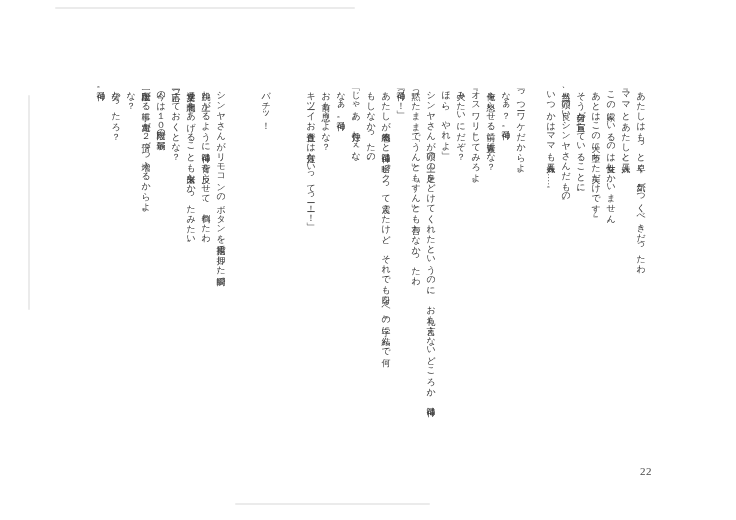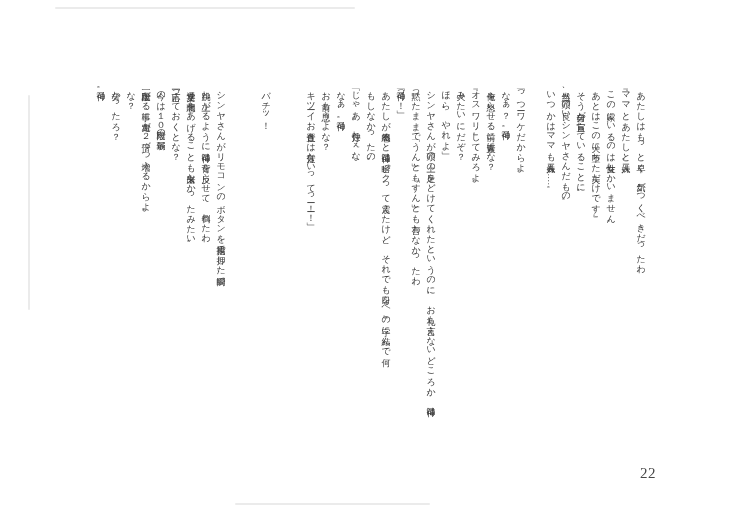--- a/index.html
+++ b/index.html
@@ -34,21 +34,21 @@
     white-space: nowrap;
   }
   .text-block .col {
     margin: 0;
     padding: 0;
   }
   .page-number {
     position: absolute;
     left: 640px;
     top: 465px;
-    font-size: 15px;
+    font-size: 11px;
     color: #474747;
     letter-spacing: 0.5px;
   }
 </style>
 </head>
 <body style="background: rgb(255, 255, 255);">
 
 <div class="page">
   <div class="artifact artifact-top"></div>
   <div class="artifact artifact-left"></div>

